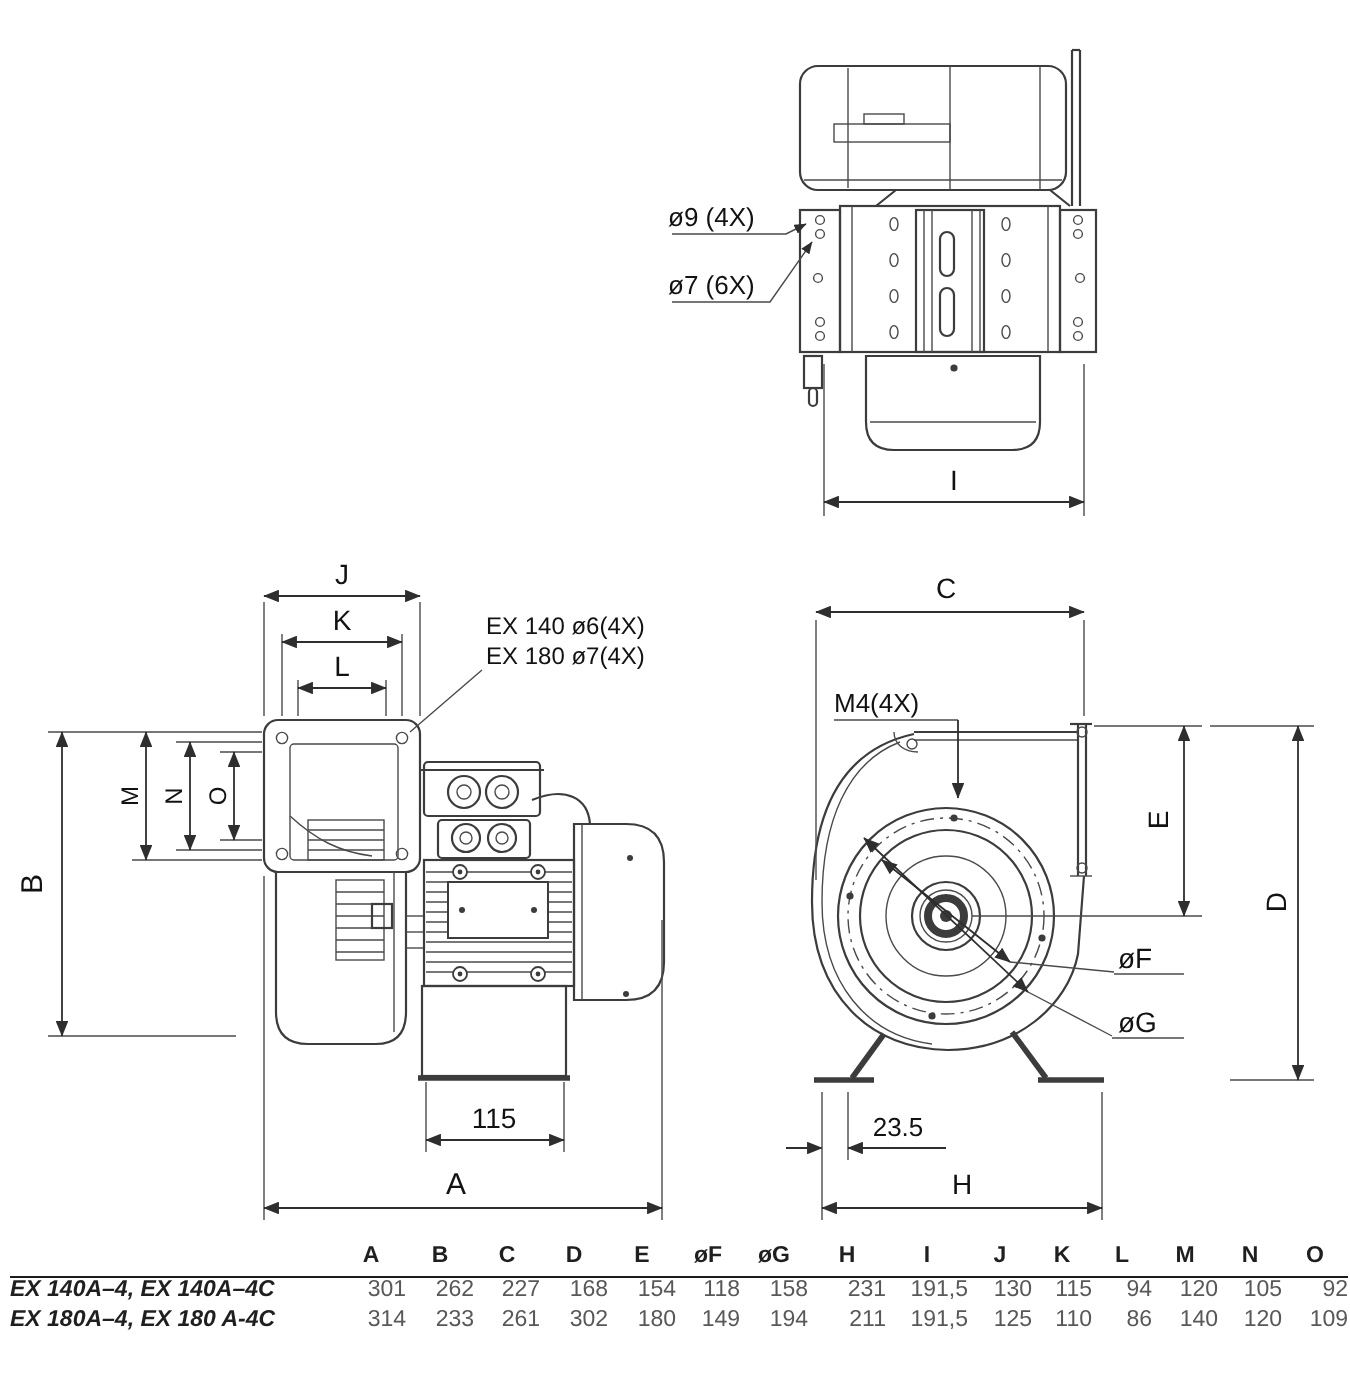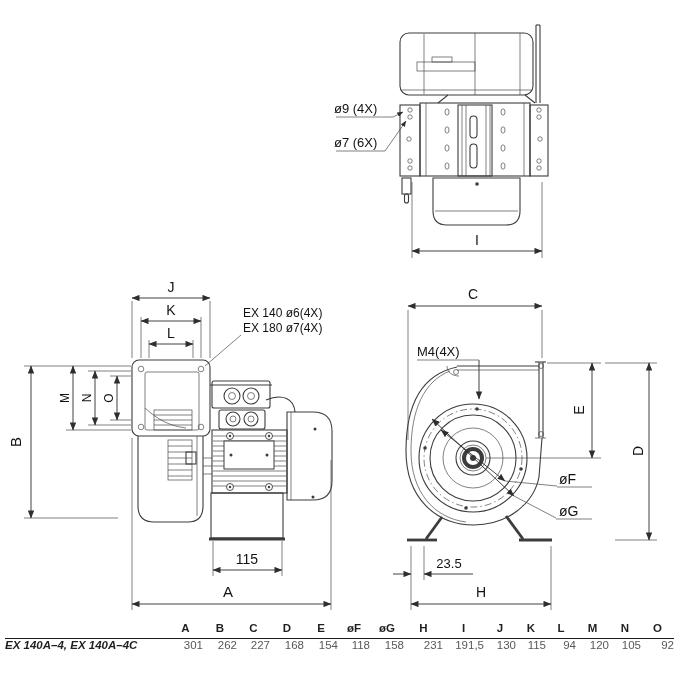--- a/index.html
+++ b/index.html
@@ -412,16 +412,34 @@
           <td>158</td>
           <td>231</td>
           <td>191,5</td>
           <td>130</td>
           <td>115</td>
           <td>94</td>
           <td>120</td>
           <td>105</td>
           <td>92</td>
         </tr>
+        <tr>
+          <td class="model">EX 180A–4, EX 180 A-4C</td>
+          <td>314</td>
+          <td>233</td>
+          <td>261</td>
+          <td>302</td>
+          <td>180</td>
+          <td>149</td>
+          <td>194</td>
+          <td>211</td>
+          <td>191,5</td>
+          <td>125</td>
+          <td>110</td>
+          <td>86</td>
+          <td>140</td>
+          <td>120</td>
+          <td>109</td>
+        </tr>
       </tbody>
 </table>
 
 </div>
 
 </body></html>

